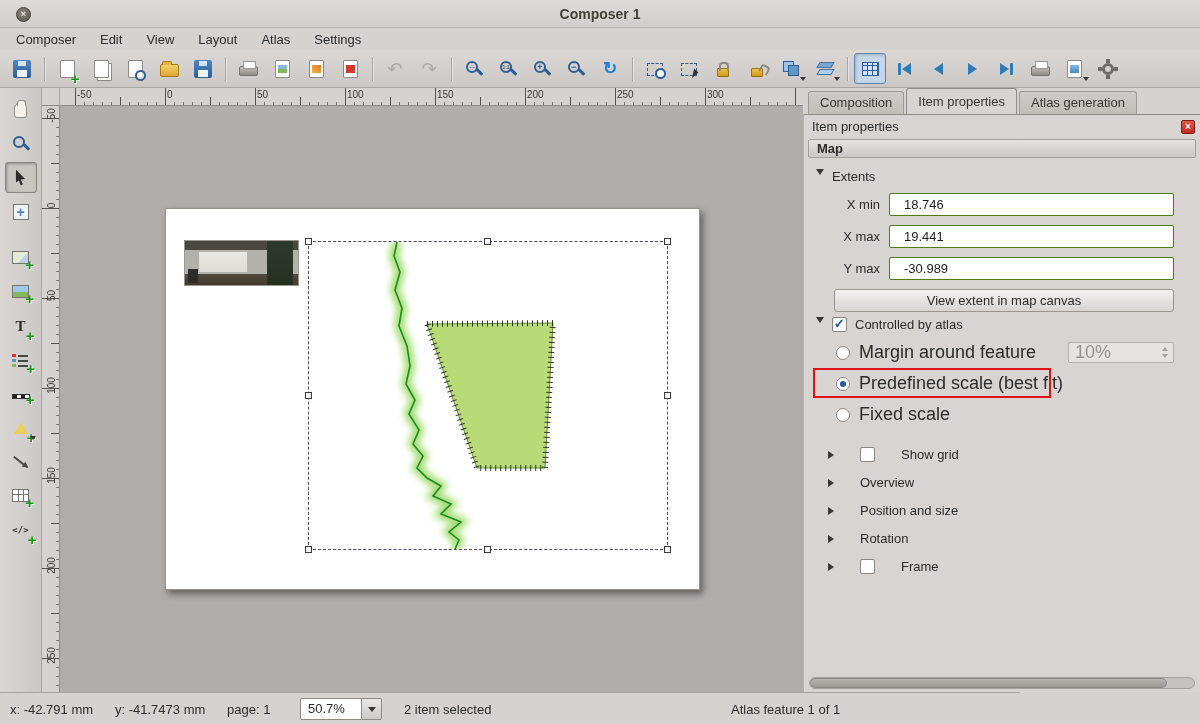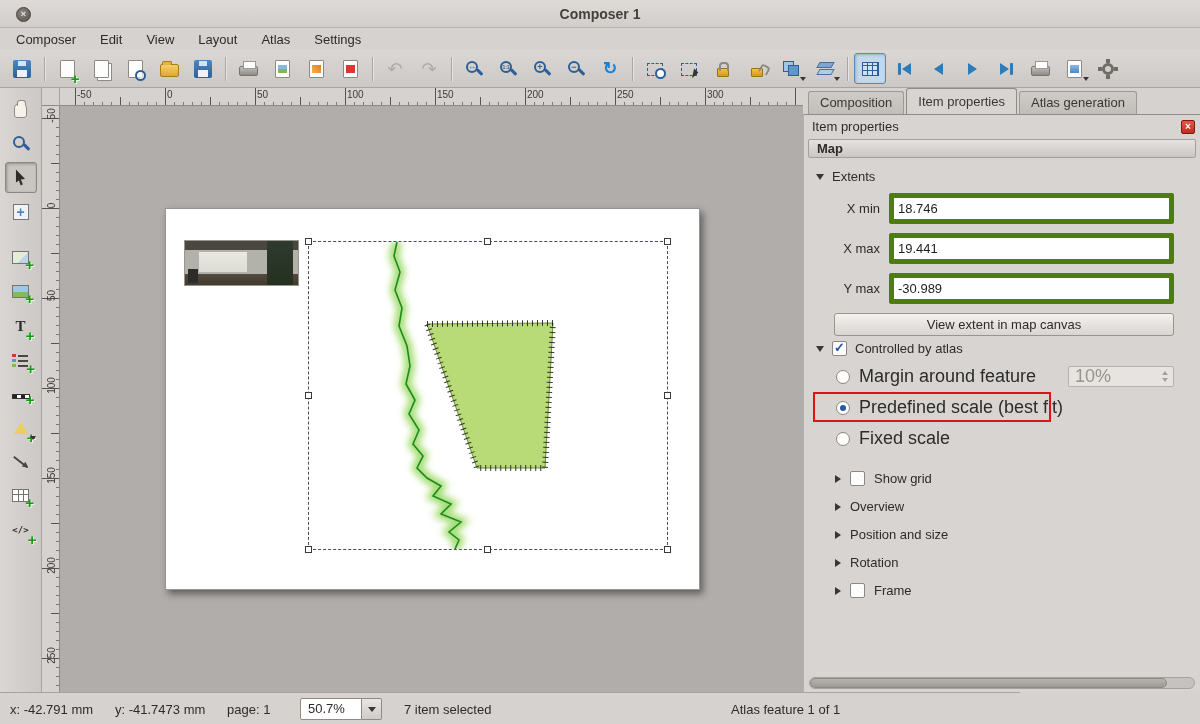--- a/index.html
+++ b/index.html
@@ -148,41 +148,41 @@
   .tab{height:23px;padding:0 11px;background:linear-gradient(#cfcbc8,#c1bdb9);border:1px solid #9d9995;border-bottom:none;
     border-radius:3px 3px 0 0;font-size:13px;line-height:22px;color:#3a3632;white-space:nowrap}
   .tab.active{height:26px;line-height:25px;background:#d8d4d1;border-color:#8f8b87;position:relative;z-index:2}
   #pbody{position:absolute;top:26px;left:0;right:0;bottom:0;background:#d8d4d1;border-top:1px solid #8f8b87;border-left:1px solid #b5b1ae}
   .ptitle{display:flex;align-items:center;padding:4px 5px 0 8px;font-size:13px}
   .closebox{margin-left:auto;width:14px;height:14px;background:linear-gradient(#e2574a,#c22d20);border:1px solid #7e1a12;
     border-radius:2px;color:#fff;font:bold 10px/12px "Liberation Sans",sans-serif;text-align:center}
   .closebox::after{content:"×"}
   .maphdr{margin:5px 4px 0;height:19px;background:linear-gradient(#e5e2df,#cac6c3);border:1px solid #a39f9b;border-radius:2px;
     font-weight:bold;font-size:13px;line-height:17px;padding-left:8px}
-  .sechdr{display:flex;align-items:center;gap:8px;margin:11px 0 0 12px;font-size:13px}
+  .sechdr{display:flex;align-items:flex-start;gap:8px;margin:11px 0 0 12px;font-size:13px}
   .tri-d{width:0;height:0;border-left:4px solid transparent;border-right:4px solid transparent;border-top:6px solid #3a3632}
   .tri-r{width:0;height:0;border-top:4px solid transparent;border-bottom:4px solid transparent;border-left:6px solid #3a3632}
   .frow{display:flex;align-items:center;margin:9px 26px 0 30px}
   .flabel{width:46px;text-align:right;margin-right:9px;font-size:13px}
-  .field{flex:1;height:21px;border:5px solid #4d7c0f;border-radius:2px;background:#fff;
-    font:13px "Liberation Sans",sans-serif;padding:0 4px;color:#1f1f1f;min-width:0}
+  .field{flex:1;height:21px;border:1px solid #4d7c0f;border-radius:2px;background:#fff;
+    font:13px "Liberation Sans",sans-serif;padding:0 14px;color:#1f1f1f;min-width:0}
   .pbtn{margin:9px 26px 0 30px;height:23px;background:linear-gradient(#f4f1ee,#d8d4d1);border:1px solid #9a948c;
     border-radius:3px;font-size:13px;line-height:21px;text-align:center;color:#2c2c2c}
   .cb{width:15px;height:15px;background:#fdfdfd;border:1px solid #8d8781;border-radius:2px;position:relative;flex:0 0 auto}
   .cb.checked::after{content:"✓";position:absolute;top:-2px;left:1px;font:bold 13px/15px "Liberation Sans",sans-serif;color:#2759a8}
   .rrow{display:flex;align-items:center;gap:9px;margin:10px 26px 0 32px;font-size:18px;position:relative;height:21px}
   .radio{width:14px;height:14px;border:1px solid #8d8781;border-radius:50%;background:#fdfdfd;position:relative;flex:0 0 auto}
   .radio.sel::after{content:"";position:absolute;inset:3px;background:#2759a8;border-radius:50%}
   .spin{margin-left:auto;width:106px;height:21px;background:#e6e3e0;border:1px solid #b5b1ad;border-radius:2px;
     display:flex;align-items:center;color:#98938d;padding-left:6px;position:relative}
   .spinarrows{position:absolute;right:2px;top:1px;width:12px;height:17px}
   .spinarrows::before{content:"";position:absolute;top:3px;left:3px;width:0;height:0;border-left:3px solid transparent;border-right:3px solid transparent;border-bottom:4px solid #a5a19c}
   .spinarrows::after{content:"";position:absolute;bottom:3px;left:3px;width:0;height:0;border-left:3px solid transparent;border-right:3px solid transparent;border-top:4px solid #a5a19c}
   .redbox{position:absolute;left:-23px;top:-5px;width:238px;height:30px;border:2px solid #de1414;pointer-events:none}
-  .srow{display:flex;align-items:center;gap:9px;margin:13px 0 0 31px;font-size:13px}
+  .srow{display:flex;align-items:center;gap:26px;margin:13px 0 0 24px;font-size:13px}
   #hscroll{position:absolute;left:5px;right:5px;bottom:3px;height:12px;background:#c6c2bf;border:1px solid #a5a19d;border-radius:6px;overflow:hidden}
   #hthumb{width:93%;height:10px;background:linear-gradient(#b7b3b0,#9d9995);border:1px solid #8c8884;border-radius:5px}
 
   
   #statusbar{position:absolute;left:0;top:692px;width:1020px;height:32px;background:#d6d2cf;border-top:1px solid #a8a4a0}
   .sbtext{position:absolute;top:9px;font-size:13px;color:#2c2c2c;white-space:nowrap}
   #zoombox{position:absolute;left:300px;top:5px;display:flex;height:22px}
   #zoomfield{width:62px;background:#fff;border:1px solid #8f8a84;border-radius:2px 0 0 2px;font-size:13px;line-height:20px;padding:0 7px}
   #zoombtn{width:20px;background:linear-gradient(#e9e6e3,#cfcbc8);border:1px solid #8f8a84;border-left:none;
     border-radius:0 2px 2px 0;display:flex;align-items:center;justify-content:center}
@@ -500,15 +500,15 @@
 </div>
 
 <div id="statusbar">
   <span class="sbtext" style="left:10px">x: -42.791 mm</span>
   <span class="sbtext" style="left:115px">y: -41.7473 mm</span>
   <span class="sbtext" style="left:227px">page: 1</span>
   <div id="zoombox">
     <div id="zoomfield">50.7%</div>
     <div id="zoombtn"></div>
   </div>
-  <span class="sbtext" style="left:404px">7 item selected</span>
+  <span class="sbtext" style="left:404px">2 item selected</span>
   <span class="sbtext" style="left:731px">Atlas feature 1 of 1</span>
 </div>
 
 </body></html>

